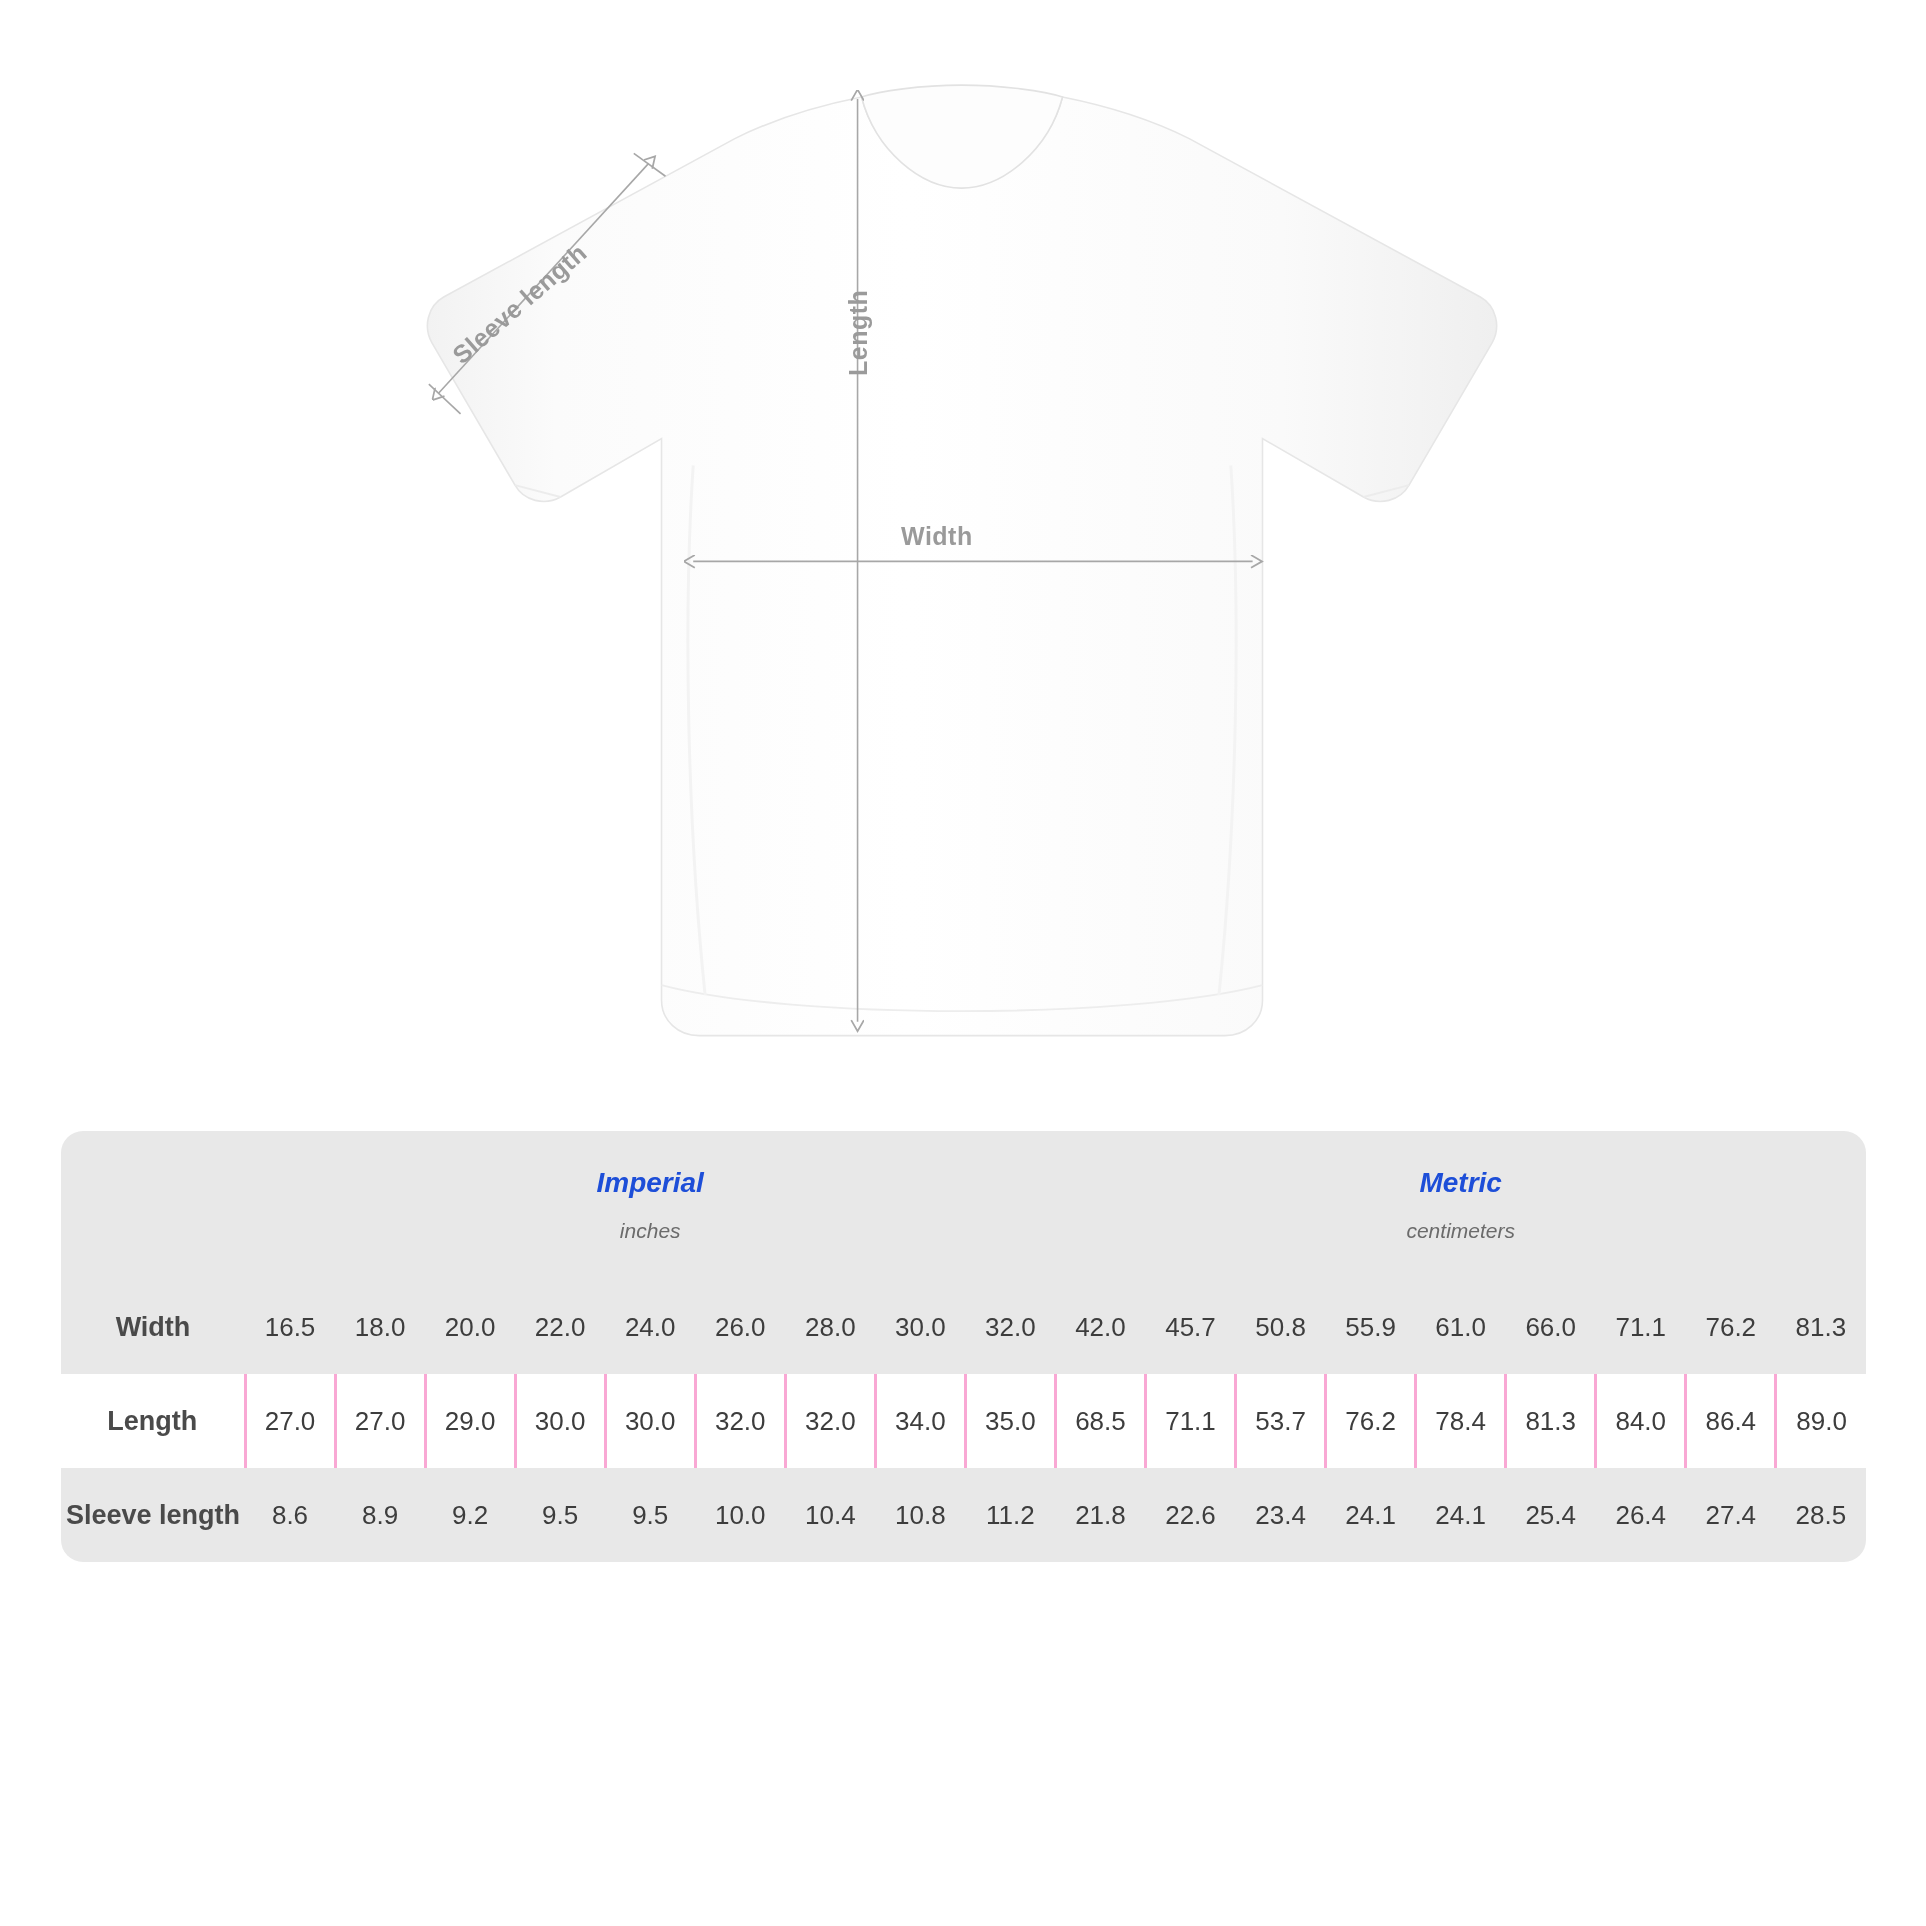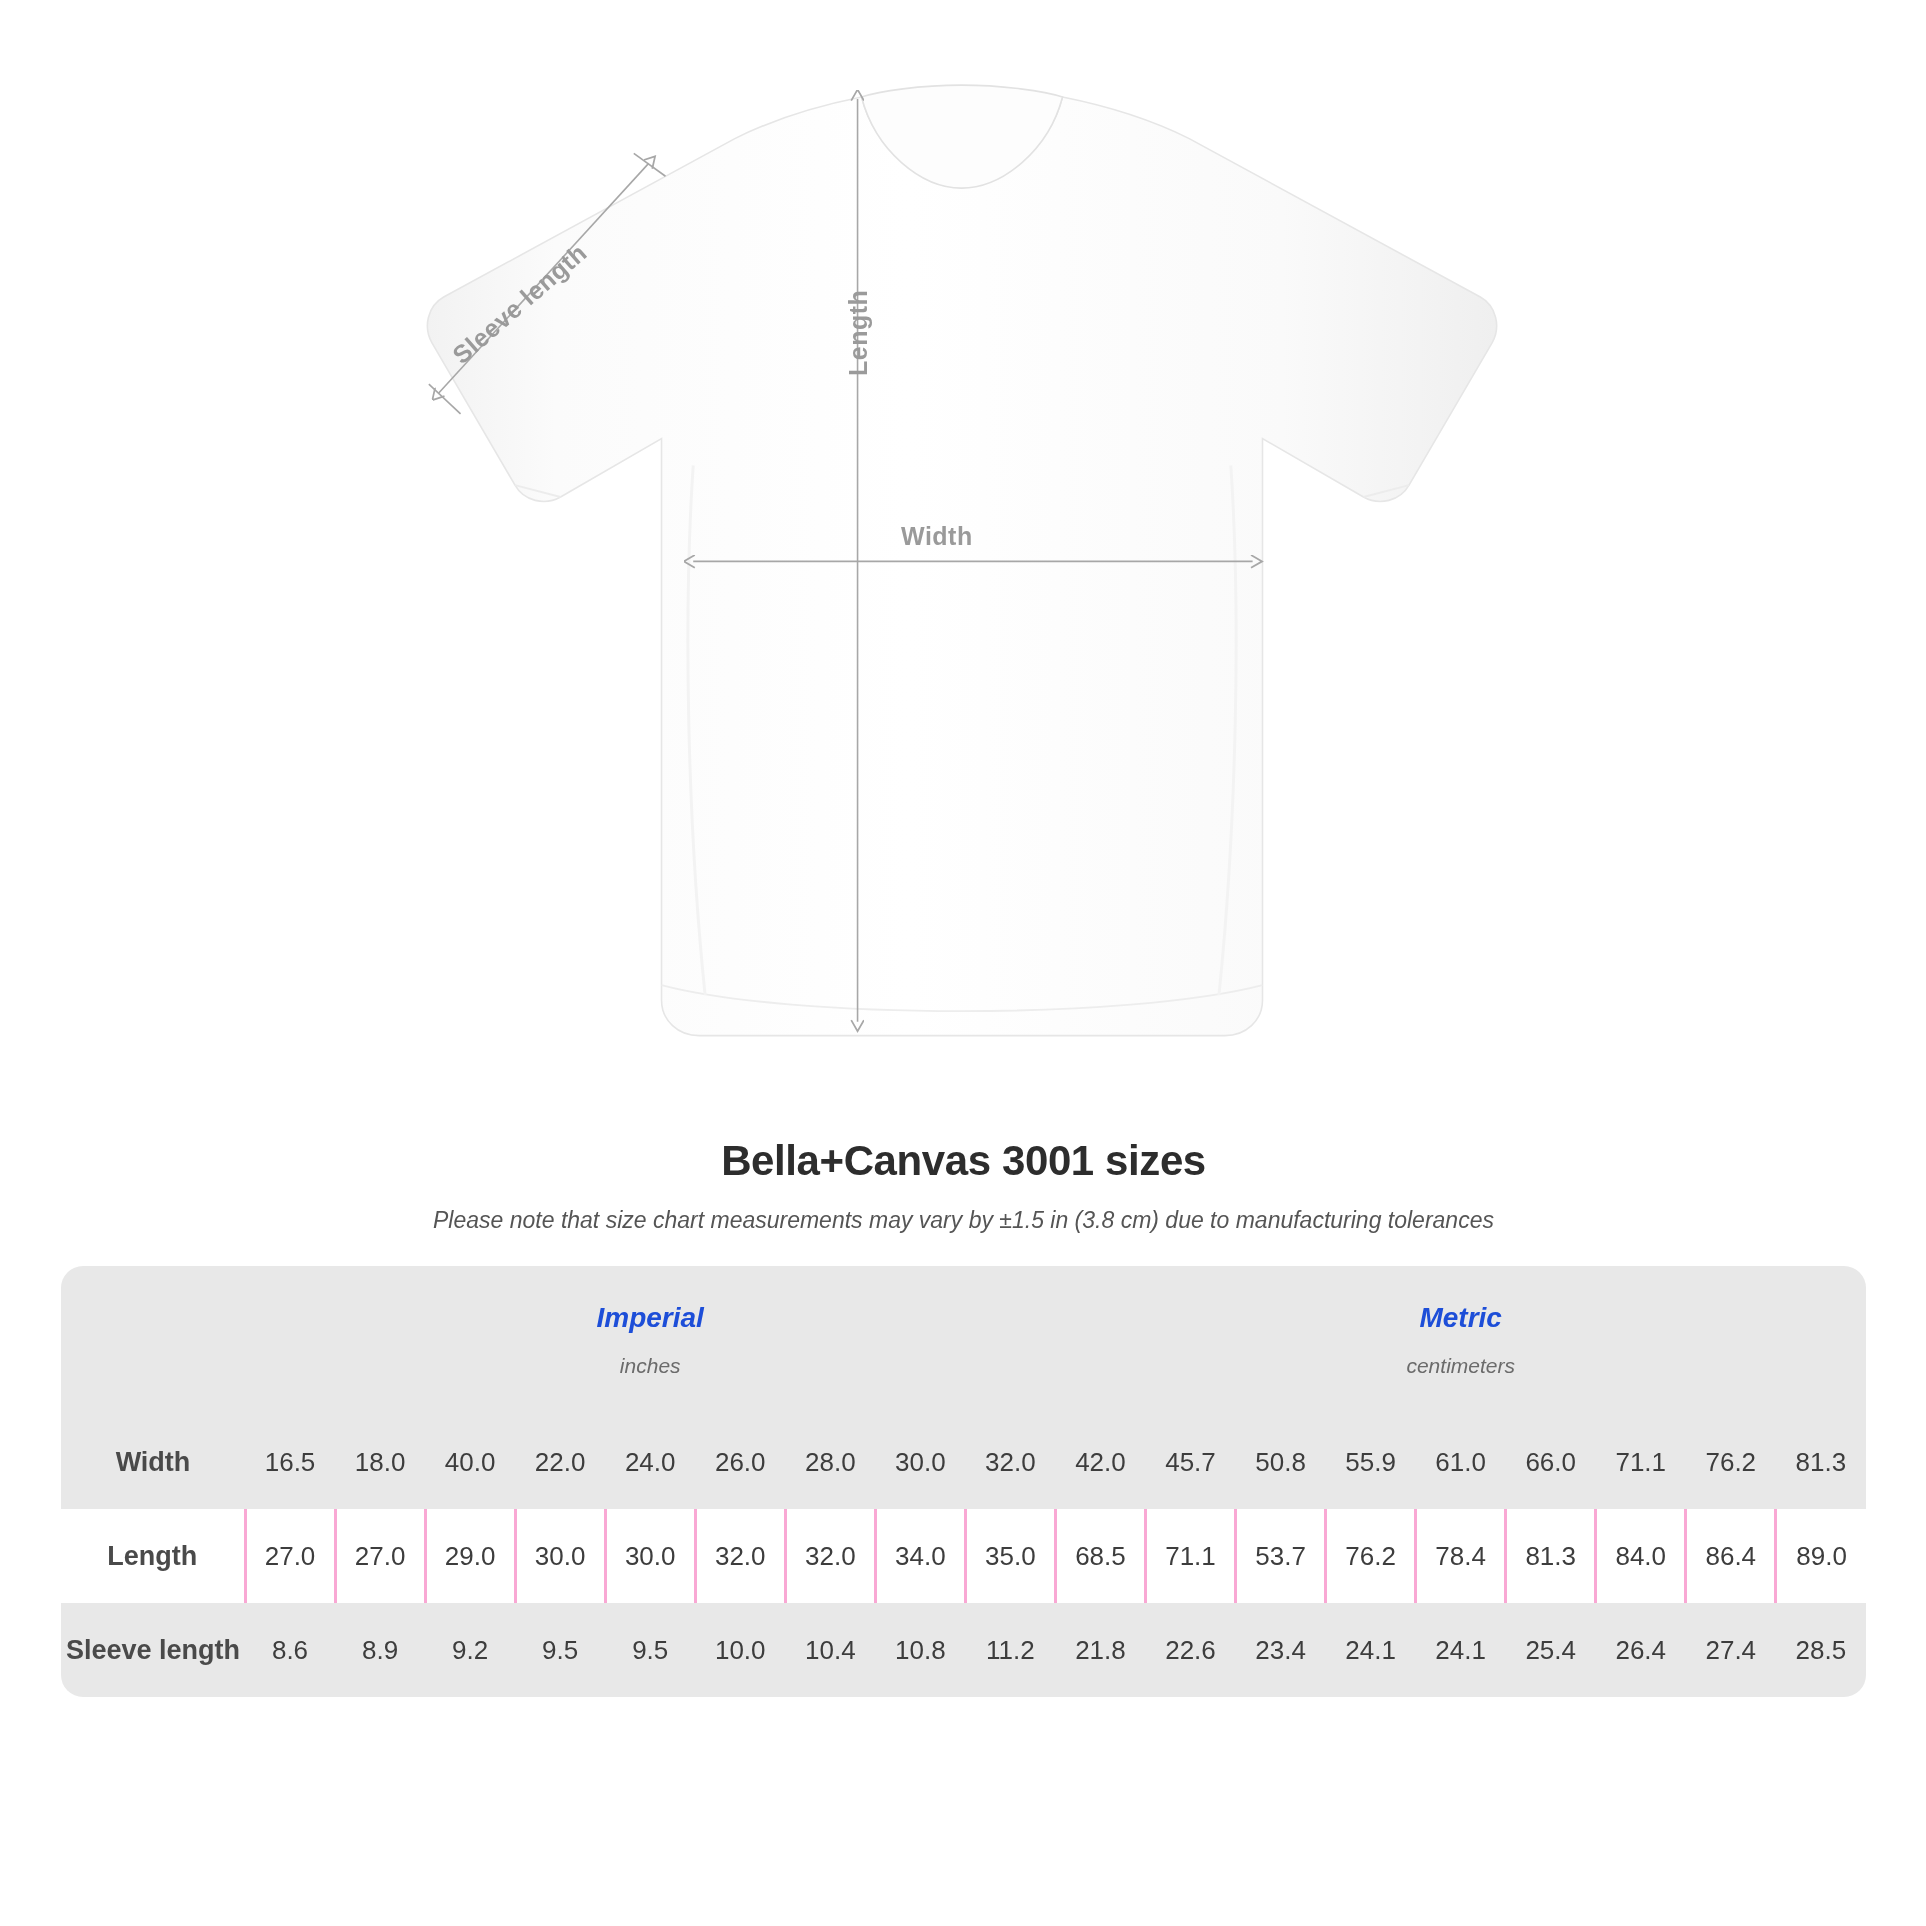--- a/index.html
+++ b/index.html
@@ -216,24 +216,20 @@
         <line x1="433" y1="388" x2="465" y2="418" stroke="#a7a7a7" stroke-width="1.6"></line>
         <line x1="640" y1="155" x2="672" y2="178" stroke="#a7a7a7" stroke-width="1.6"></line>
       </g>
     </svg>
 
     <div class="dim-label lbl-width">Width</div>
     <div class="dim-label lbl-length">Length</div>
     <div class="dim-label lbl-sleeve">Sleeve length</div>
   </div>
 
-  <div class="heading-block">
-    <div class="chart-title">Bella+Canvas 3001 sizes</div>
-    <div class="chart-note">Please note that size chart measurements may vary by ±1.5 in (3.8 cm) due to manufacturing tolerances</div>
-  </div>
 
   <div class="table-wrap">
     <table class="size-table">
       <colgroup>
         <col class="col-first">
         <col span="18">
       </colgroup>
       <tbody>
         <tr class="unit-row">
           <td></td>
@@ -245,21 +241,21 @@
             <div class="unit-name">Metric</div>
             <div class="unit-sub">centimeters</div>
           </td>
         </tr>
 
 
         <tr class="data-row shade">
           <td class="rowhead">Width</td>
           <td class="sep">16.5</td>
           <td class="sep">18.0</td>
-          <td class="sep">40.0</td>
+          <td class="sep">20.0</td>
           <td class="sep">22.0</td>
           <td class="sep">24.0</td>
           <td class="sep">26.0</td>
           <td class="sep">28.0</td>
           <td class="sep">30.0</td>
           <td class="sep">32.0</td>
           <td class="sep">42.0</td>
           <td class="sep">45.7</td>
           <td class="sep">50.8</td>
           <td class="sep">55.9</td>

